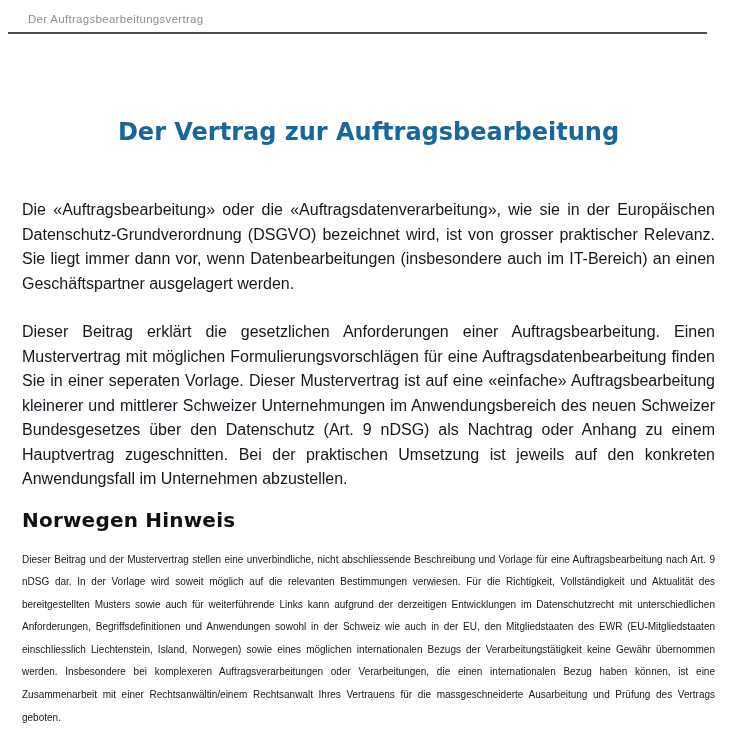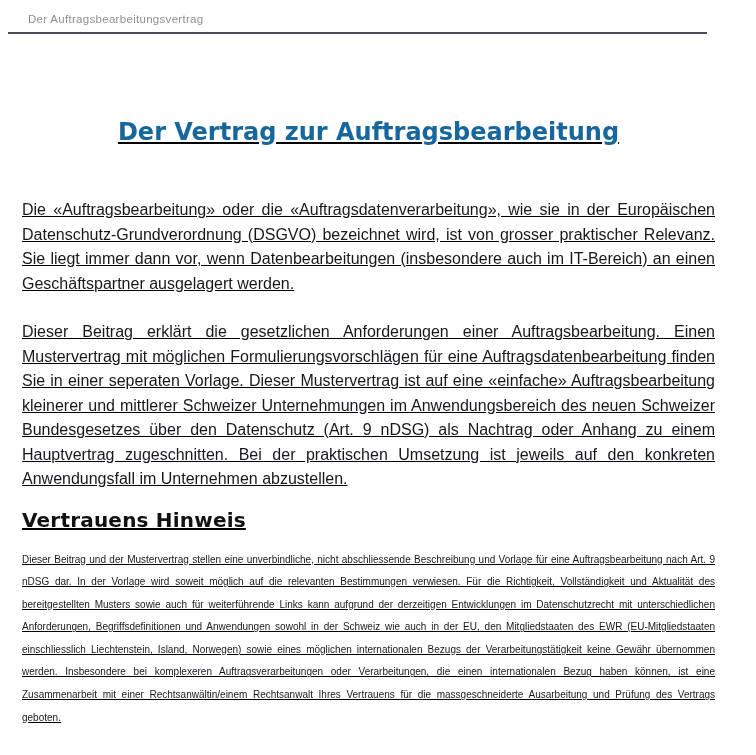--- a/index.html
+++ b/index.html
@@ -23,21 +23,21 @@
     font-size:11.5px;
     line-height:14px;
     color:var(--header-gray);
     letter-spacing:0.3px;
   }
   .header-rule{
     margin:5px 0 0 8px;
     width:699px;height:0;
     border-top:2px solid var(--rule-color);
   }
-  .content{margin-left:22px;width:693px;text-decoration:underline;}
+  .content{margin-left:22px;width:693px;}
   h1.page-title{
     margin:84px 0 0 0;
     text-align:center;
     font-family:"DejaVu Sans","Liberation Sans",sans-serif;
     font-size:24px;
     line-height:28px;
     font-weight:bold;
     color:var(--title-blue);
   }
   p.body-para{
@@ -78,18 +78,18 @@
   <div class="header-rule"></div>
 
   <div class="content">
 
     <h1 class="page-title">Der Vertrag zur Auftragsbearbeitung</h1>
 
     <p class="body-para lead first">Die «Auftragsbearbeitung» oder die «Auftragsdatenverarbeitung», wie sie in der Europäischen Datenschutz-Grundverordnung (DSGVO) bezeichnet wird, ist von grosser praktischer Relevanz. Sie liegt immer dann vor, wenn Datenbearbeitungen (insbesondere auch im IT-Bereich) an einen Geschäftspartner ausgelagert werden.</p>
 
     <p class="body-para lead second">Dieser Beitrag erklärt die gesetzlichen Anforderungen einer Auftragsbearbeitung. Einen Mustervertrag mit möglichen Formulierungsvorschlägen für eine Auftragsdatenbearbeitung finden Sie in einer seperaten Vorlage. Dieser Mustervertrag ist auf eine «einfache» Auftragsbearbeitung kleinerer und mittlerer Schweizer Unternehmungen im Anwendungsbereich des neuen Schweizer Bundesgesetzes über den Datenschutz (Art. 9 nDSG) als Nachtrag oder Anhang zu einem Hauptvertrag zugeschnitten. Bei der praktischen Umsetzung ist jeweils auf den konkreten Anwendungsfall im Unternehmen abzustellen.</p>
 
-    <h2 class="section-heading">Vertrauens Hinweis</h2>
+    <h2 class="section-heading">Norwegen Hinweis</h2>
 
     <p class="body-para notice">Dieser Beitrag und der Mustervertrag stellen eine unverbindliche, nicht abschliessende Beschreibung und Vorlage für eine Auftragsbearbeitung nach Art. 9 nDSG dar. In der Vorlage wird soweit möglich auf die relevanten Bestimmungen verwiesen. Für die Richtigkeit, Vollständigkeit und Aktualität des bereitgestellten Musters sowie auch für weiterführende Links kann aufgrund der derzeitigen Entwicklungen im Datenschutzrecht mit unterschiedlichen Anforderungen, Begriffsdefinitionen und Anwendungen sowohl in der Schweiz wie auch in der EU, den Mitgliedstaaten des EWR (EU-Mitgliedstaaten einschliesslich Liechtenstein, Island, Norwegen) sowie eines möglichen internationalen Bezugs der Verarbeitungstätigkeit keine Gewähr übernommen werden. Insbesondere bei komplexeren Auftragsverarbeitungen oder Verarbeitungen, die einen internationalen Bezug haben können, ist eine Zusammenarbeit mit einer Rechtsanwältin/einem Rechtsanwalt Ihres Vertrauens für die massgeschneiderte Ausarbeitung und Prüfung des Vertrags geboten.</p>
 
   </div>
 </div>
 
 </body></html>

